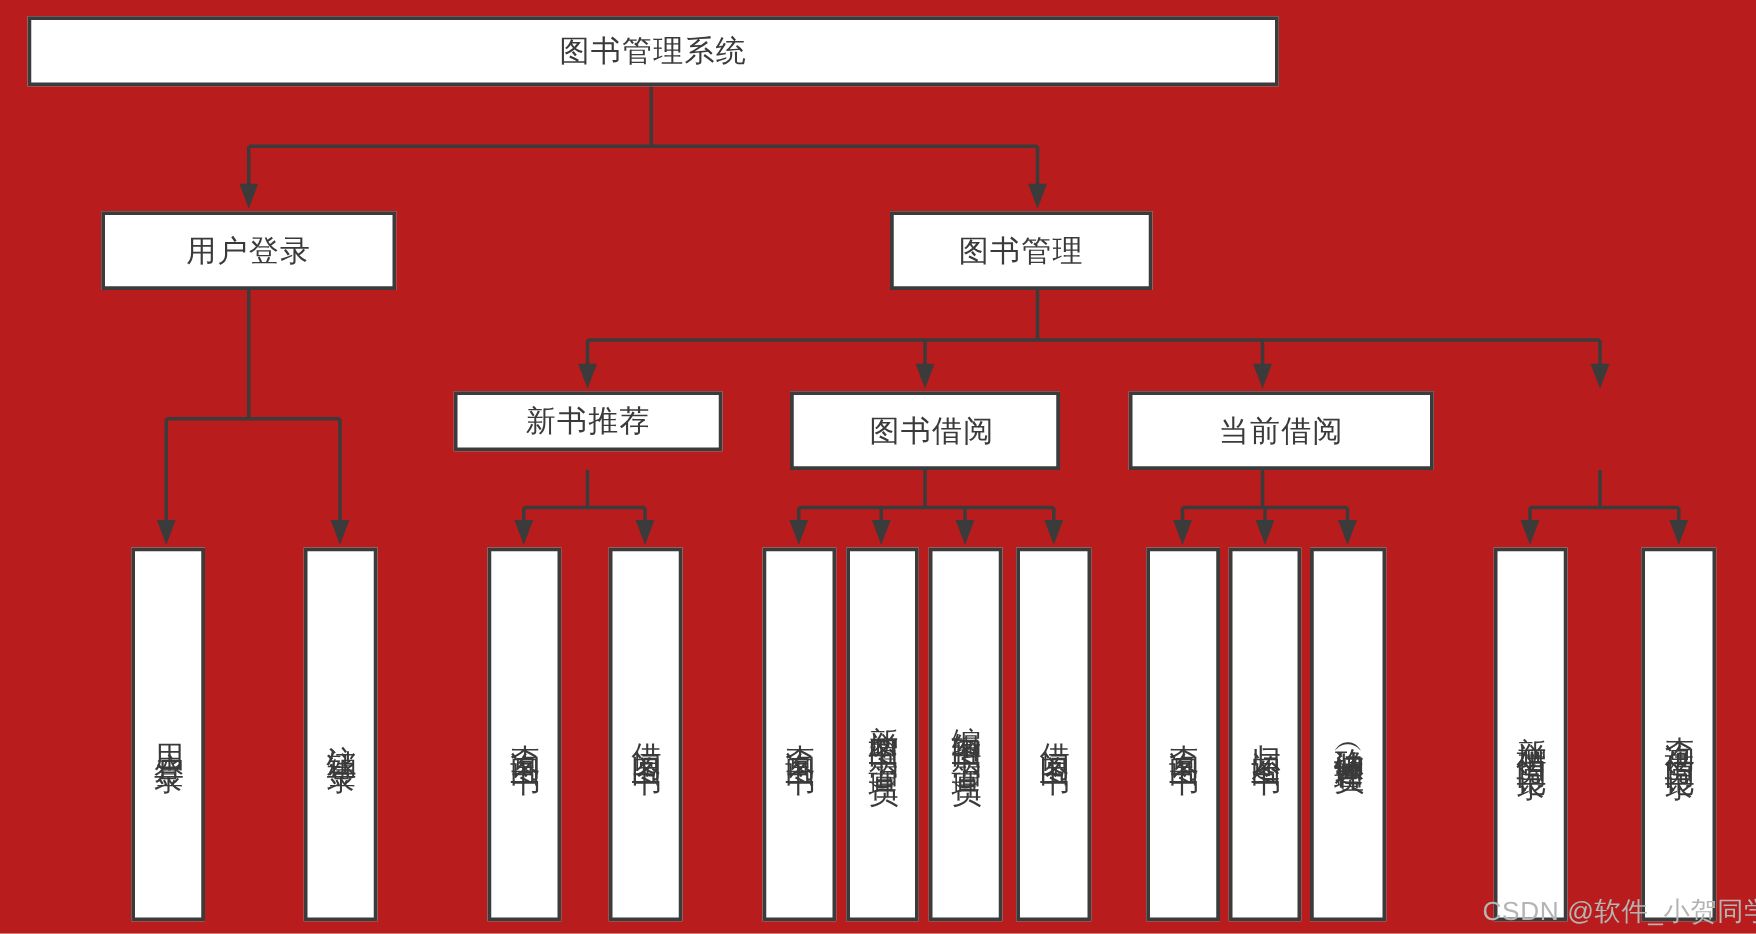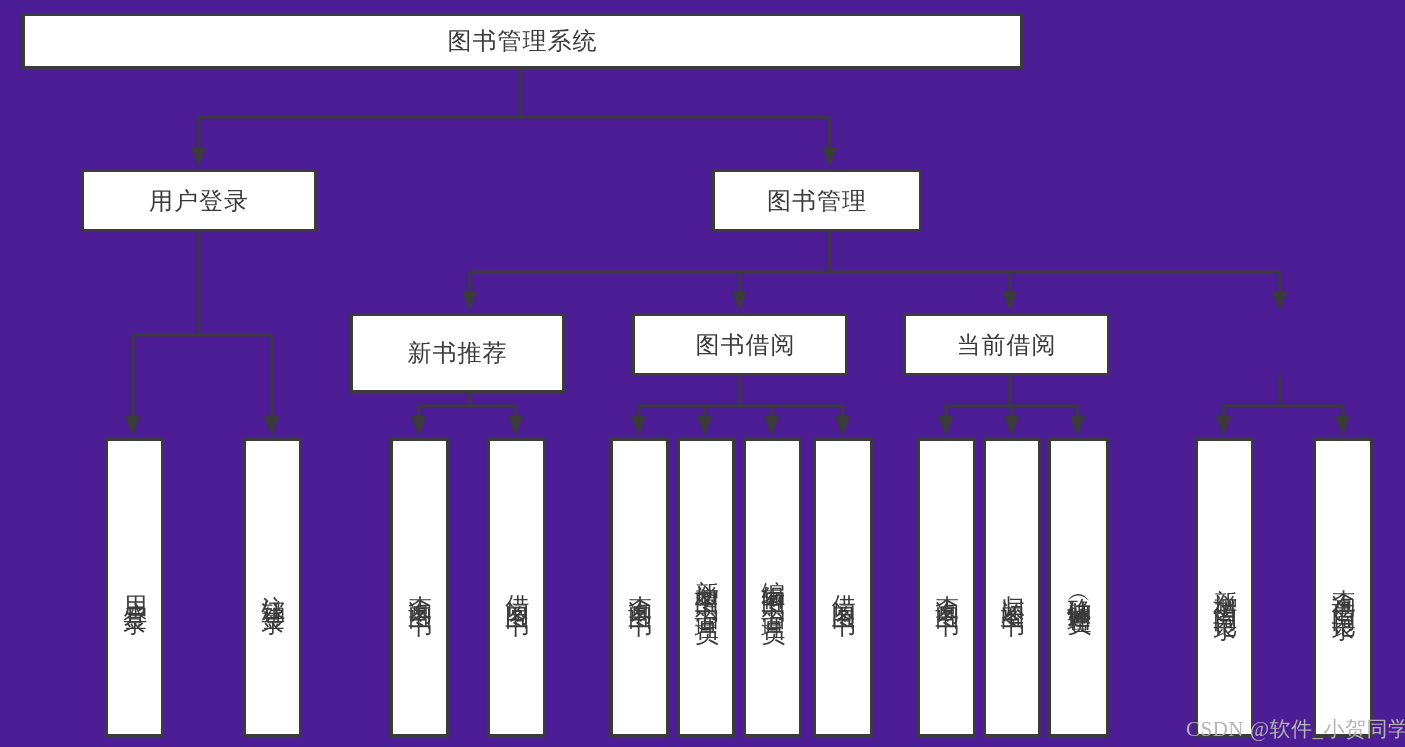--- a/index.html
+++ b/index.html
@@ -1,18 +1,18 @@
 <!DOCTYPE html>
 <html><head>
 <meta charset="utf-8">
 <style>
   html,body{margin:0;padding:0;background:#ffffff;}
   .canvas{
-    position:relative;width:1405px;height:747px;background:#4c1d95;
-    font-family:Liberation Serif, serif;overflow:hidden;
+    position:relative;width:1405px;height:747px;background:#b91c1c;
+    font-family:Liberation Sans, sans-serif;overflow:hidden;
   }
   .connectors{position:absolute;left:0;top:0;width:1405px;height:747px;}
   .node{
     position:absolute;box-sizing:border-box;border:3px solid #3b3b3b;background:#ffffff;
     display:flex;align-items:center;justify-content:center;color:#3a3a3a;
   }
   .hbox{font-size:24px;letter-spacing:1px;white-space:nowrap;}
   .vbox .vtext{
     writing-mode:vertical-rl;text-orientation:mixed;
     font-size:24px;letter-spacing:6px;line-height:1.15;
@@ -71,27 +71,27 @@
     <span>图书管理系统</span>
   </div>
 
   <div class="node hbox" style="left:81px;top:169px;width:236px;height:63px;">
     <span>用户登录</span>
   </div>
   <div class="node hbox" style="left:712px;top:169px;width:210px;height:63px;">
     <span>图书管理</span>
   </div>
 
-  <div class="node hbox" style="left:350px;top:313px;width:215px;height:80px;">
+  <div class="node hbox" style="left:363px;top:313px;width:215px;height:48px;">
     <span>新书推荐</span>
   </div>
   <div class="node hbox" style="left:632px;top:313px;width:216px;height:63px;padding-left:11px;">
     <span>图书借阅</span>
   </div>
-  <div class="node hbox" style="left:903px;top:313px;width:207px;height:63px;">
+  <div class="node hbox" style="left:903px;top:313px;width:244px;height:63px;">
     <span>当前借阅</span>
   </div>
 
   <div class="node vbox" style="left:105px;top:438px;width:59px;height:299px;">
     <span class="vtext">用户登录</span>
   </div>
   <div class="node vbox" style="left:243px;top:438px;width:59px;height:299px;">
     <span class="vtext">注销登录</span>
   </div>
 

